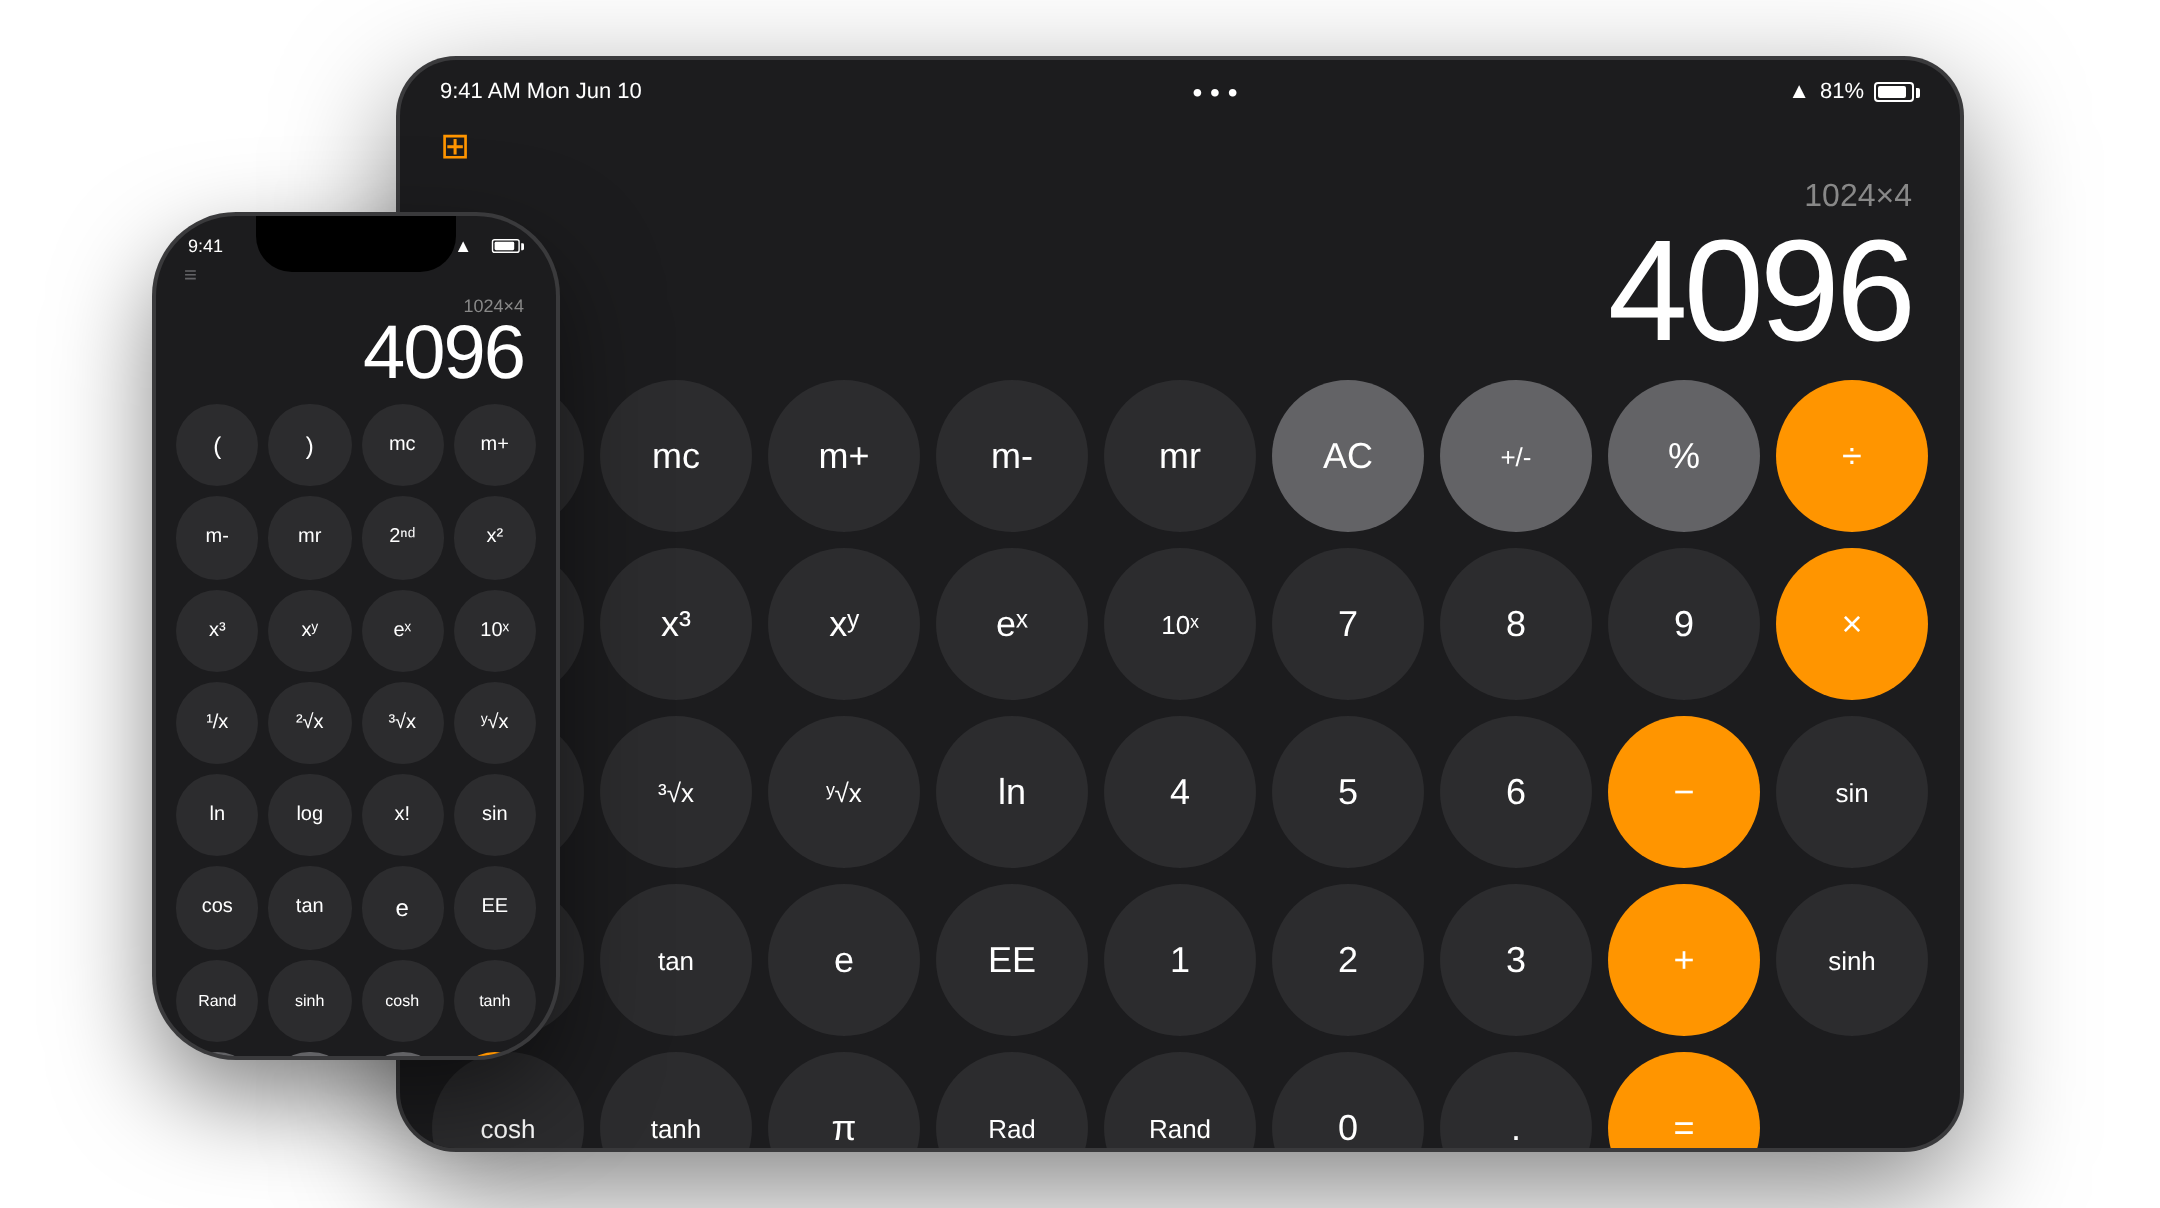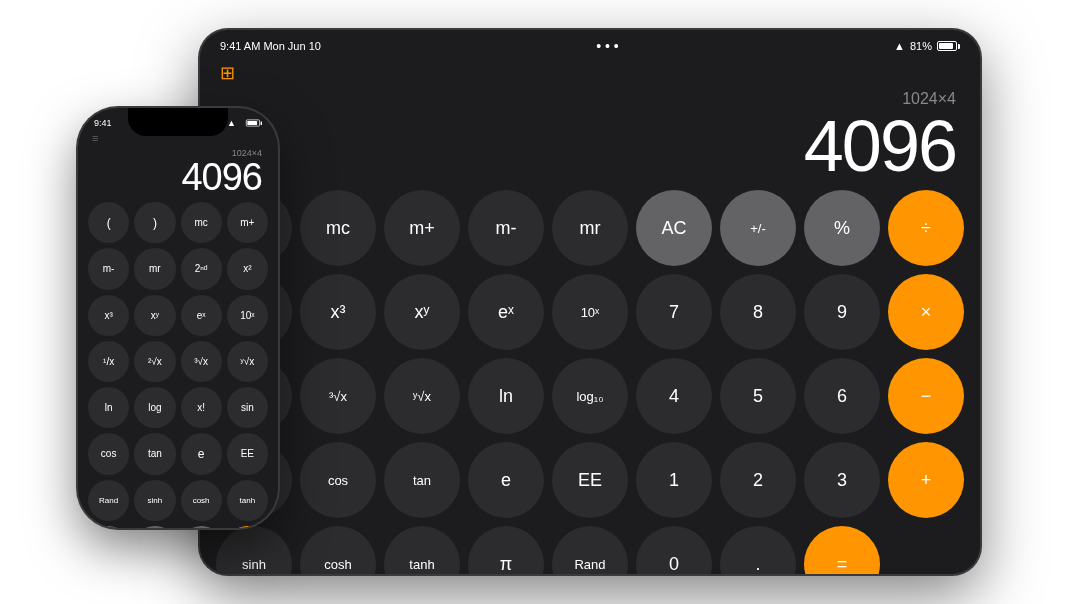--- a/index.html
+++ b/index.html
@@ -297,38 +297,38 @@
           <button class="ipad-btn dark ">eˣ</button>
           <button class="ipad-btn dark sm-text">10ˣ</button>
           <button class="ipad-btn dark ">7</button>
           <button class="ipad-btn dark ">8</button>
           <button class="ipad-btn dark ">9</button>
           <button class="ipad-btn orange ">×</button>
           <button class="ipad-btn dark sm-text">²√x</button>
           <button class="ipad-btn dark sm-text">³√x</button>
           <button class="ipad-btn dark sm-text">ʸ√x</button>
           <button class="ipad-btn dark ">ln</button>
-          <button class="ipad-btn dark sm-text">log₁₀</button>
           <button class="ipad-btn dark ">4</button>
           <button class="ipad-btn dark ">5</button>
           <button class="ipad-btn dark ">6</button>
           <button class="ipad-btn orange ">−</button>
           <button class="ipad-btn dark sm-text">sin</button>
           <button class="ipad-btn dark sm-text">cos</button>
           <button class="ipad-btn dark sm-text">tan</button>
           <button class="ipad-btn dark ">e</button>
           <button class="ipad-btn dark ">EE</button>
           <button class="ipad-btn dark ">1</button>
           <button class="ipad-btn dark ">2</button>
           <button class="ipad-btn dark ">3</button>
           <button class="ipad-btn orange ">+</button>
           <button class="ipad-btn dark sm-text">sinh</button>
           <button class="ipad-btn dark sm-text">cosh</button>
           <button class="ipad-btn dark sm-text">tanh</button>
           <button class="ipad-btn dark ">π</button>
+          <button class="ipad-btn dark sm-text">Rad</button>
           <button class="ipad-btn dark sm-text">Rand</button>
           <button class="ipad-btn dark ">0</button>
           <button class="ipad-btn dark ">.</button>
           <button class="ipad-btn orange ">=</button>
         </div>
     </div>
 
   </div>
 
   <div class="iphone">

